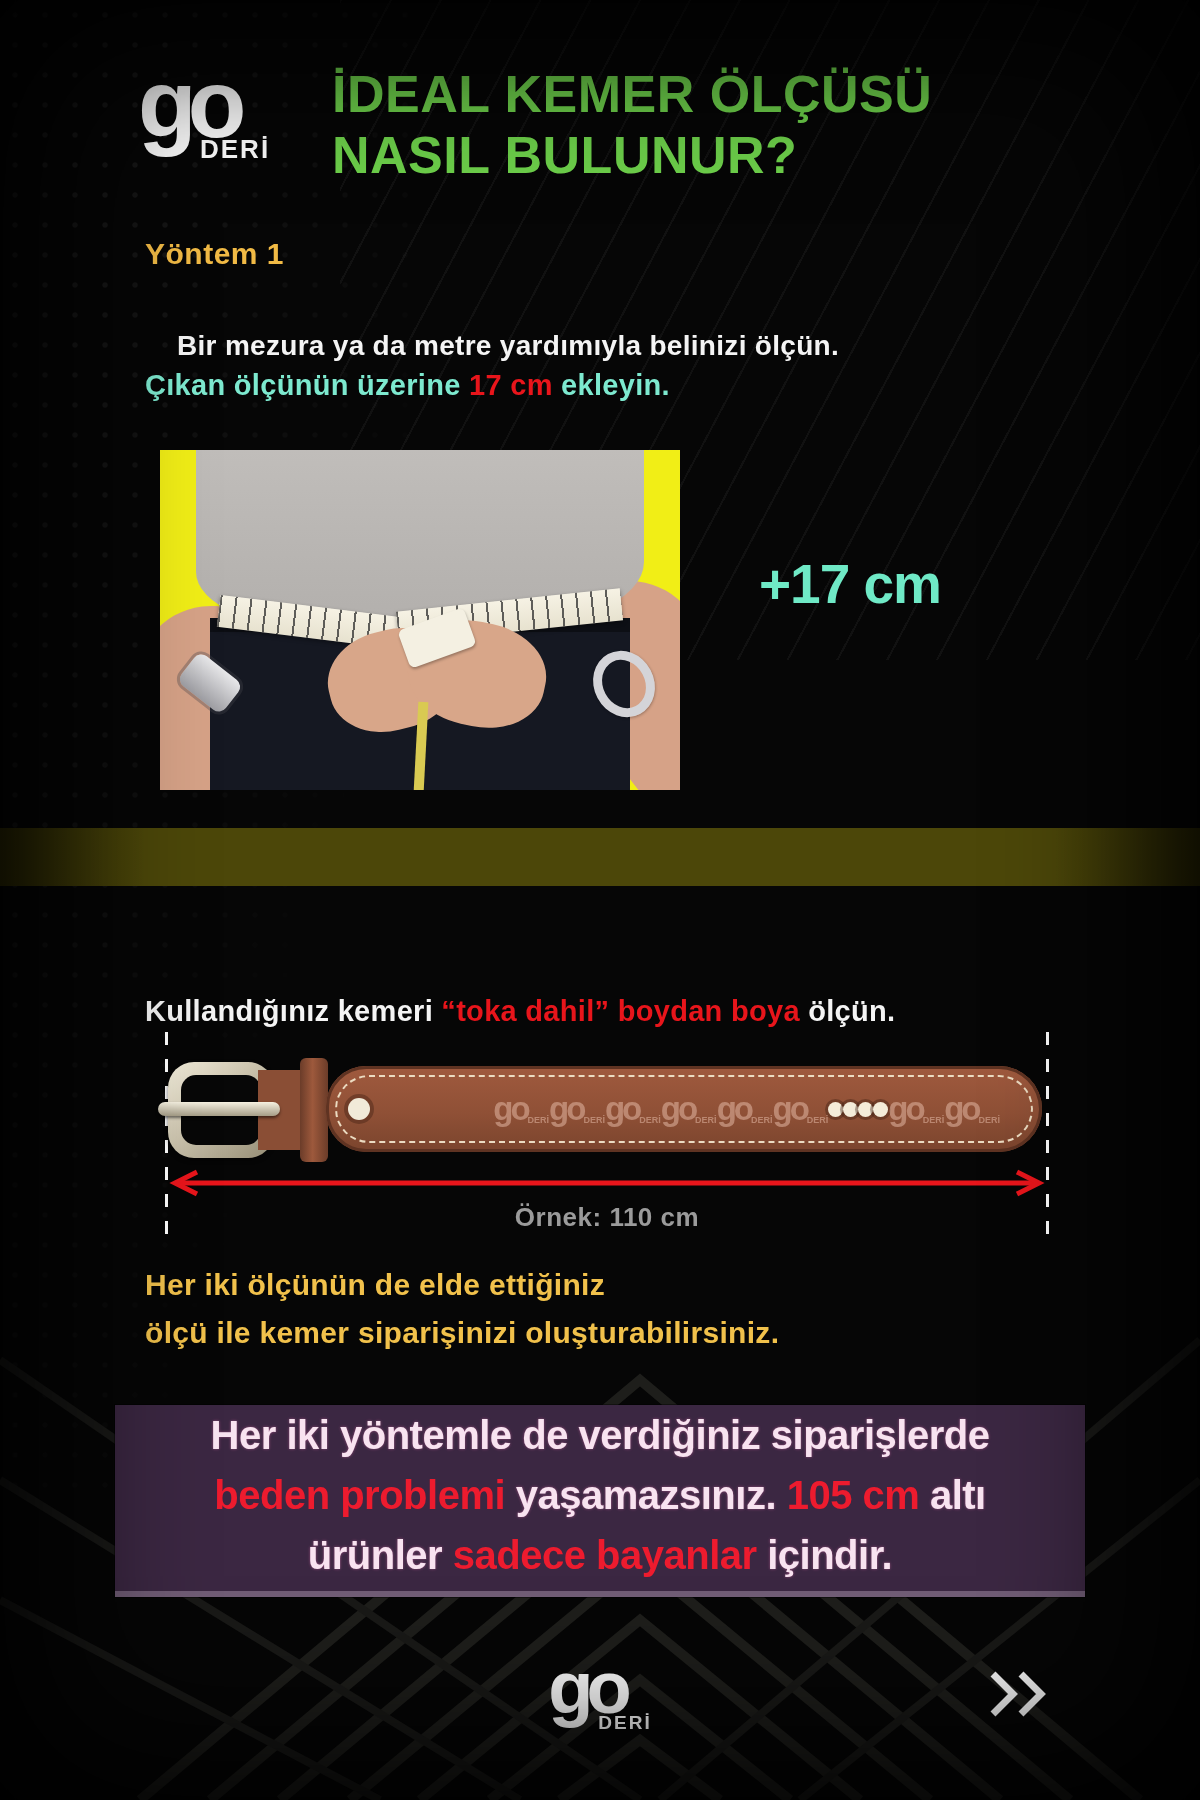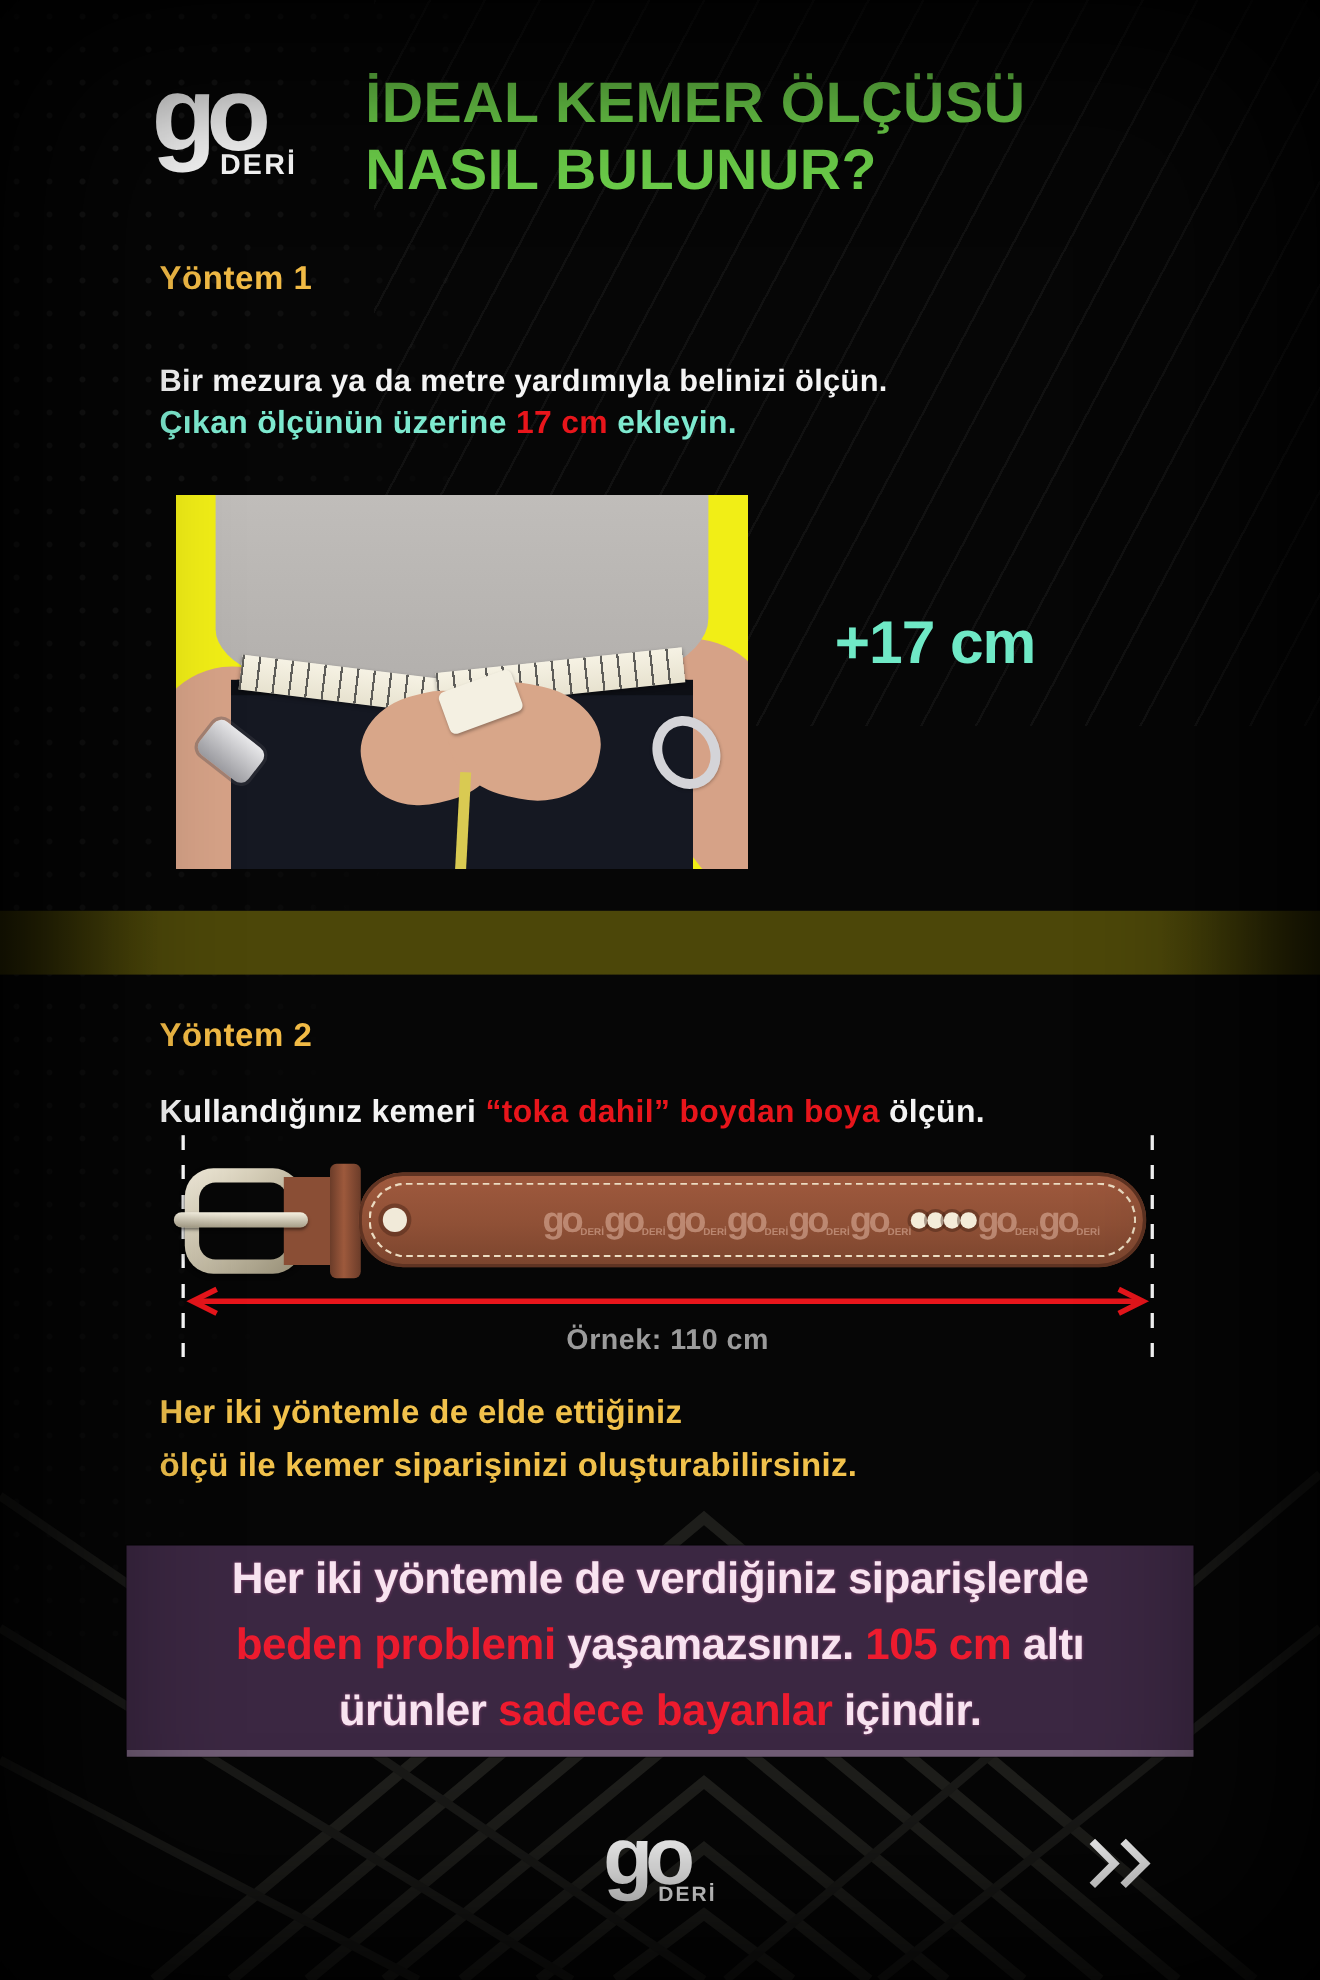--- a/index.html
+++ b/index.html
@@ -35,21 +35,21 @@
   .logo-footer{left:50%;top:1652px;transform:translateX(-50%);}
   .logo-footer .logo-main{font-size:74px;line-height:72px;letter-spacing:-7px;}
   .logo-footer .logo-sub{font-size:19px;margin:-12px 0 0 50px;}
   
   .title{position:absolute;left:332px;top:64px;color:#6ed24b;font-size:52px;font-weight:bold;line-height:61px;letter-spacing:.5px;}
   
   .h-method{position:absolute;color:#f1ba45;font-size:30px;font-weight:bold;letter-spacing:.5px;}
   .m1-h{left:145px;top:237px;}
   .m2-h{left:145px;top:925px;}
   .body-line{position:absolute;left:145px;font-size:28px;font-weight:600;color:#f4f4f4;letter-spacing:.3px;}
-  .m1-l1{top:330px;}
+  .m1-l1{top:330px;margin-left:32px;}
   .m1-l2{top:369px;color:#7de9cf;font-weight:bold;font-size:29px;}
   .m2-l1{top:995px;font-size:29px;}
   .red{color:#e8151b;font-weight:bold;}
   
   .photo{position:absolute;left:160px;top:450px;width:520px;height:340px;background:#f1ee16;overflow:hidden;}
   .ph-shirt{position:absolute;left:36px;right:36px;top:-26px;height:208px;
     background:linear-gradient(180deg,#c2bfbc,#b2afac);
     border-radius:0 0 160px 140px / 0 0 70px 60px;}
   .ph-jeans{position:absolute;left:50px;right:50px;top:168px;bottom:0;background:#151822;border-radius:6px 6px 0 0;}
   .ph-jeans::before{content:"";position:absolute;left:50%;top:0;bottom:0;width:8px;margin-left:-4px;background:#0a0c12;}
@@ -170,21 +170,20 @@
     <div class="bracelet"></div>
     <div class="hand hand-left"></div>
     <div class="hand hand-right"></div>
     <div class="tape-fold"></div>
     <div class="tape-tail"></div>
   </div>
   <div class="plus17">+17 cm</div>
 
   <div class="band"></div>
 
-  <div class="h-method m2-h">Yöntem 2</div>
   <div class="body-line m2-l1"><span>Kullandığınız kemeri </span><span class="red">“toka dahil” boydan boya</span><span> ölçün.</span></div>
 
   <div class="dash-line dash-left"></div>
   <div class="dash-line dash-right"></div>
 
   <div class="buckle-frame">
     <div class="buckle-hole"></div>
   </div>
   <div class="belt-tail"></div>
   <div class="belt-keeper"></div>
@@ -208,21 +207,21 @@
     </div>
   </div>
 
   <svg class="arrow-svg" width="884" height="30" viewBox="0 0 884 30">
     <line x1="14" y1="15" x2="870" y2="15" stroke="#e8151b" stroke-width="5"></line>
     <polyline points="32,4 10,15 32,26" fill="none" stroke="#e8151b" stroke-width="5"></polyline>
     <polyline points="852,4 874,15 852,26" fill="none" stroke="#e8151b" stroke-width="5"></polyline>
   </svg>
   <div class="ornek">Örnek: 110 cm</div>
 
-  <div class="closing cl1">Her iki yöntemle de elde ettiğiniz</div>
+  <div class="closing cl1">Her iki ölçünün de elde ettiğiniz</div>
   <div class="closing cl2">ölçü ile kemer siparişinizi oluşturabilirsiniz.</div>
 
   <div class="notice">
     <div class="notice-line"><span class="seg-pale">Her iki yöntemle de verdiğiniz siparişlerde</span></div>
     <div class="notice-line"><span class="seg-red">beden problemi</span><span class="seg-pale"> yaşamazsınız. </span><span class="seg-red">105 cm</span><span class="seg-pale"> altı</span></div>
     <div class="notice-line"><span class="seg-pale">ürünler </span><span class="seg-red">sadece bayanlar</span><span class="seg-pale"> içindir.</span></div>
   </div>
 
   <div class="logo logo-footer">
     <span class="logo-main">go</span>

